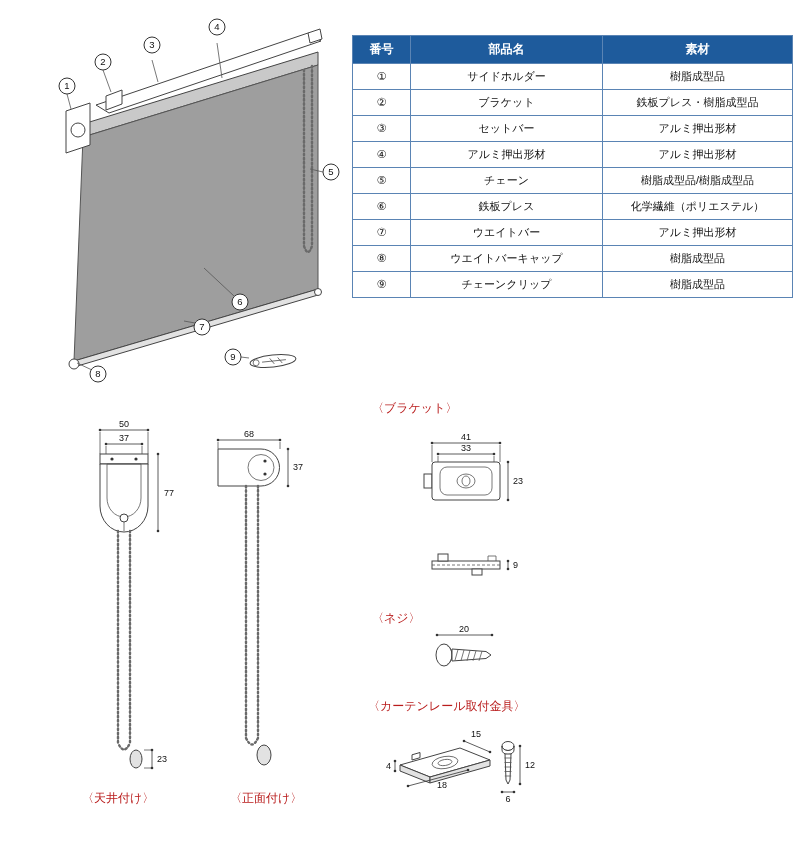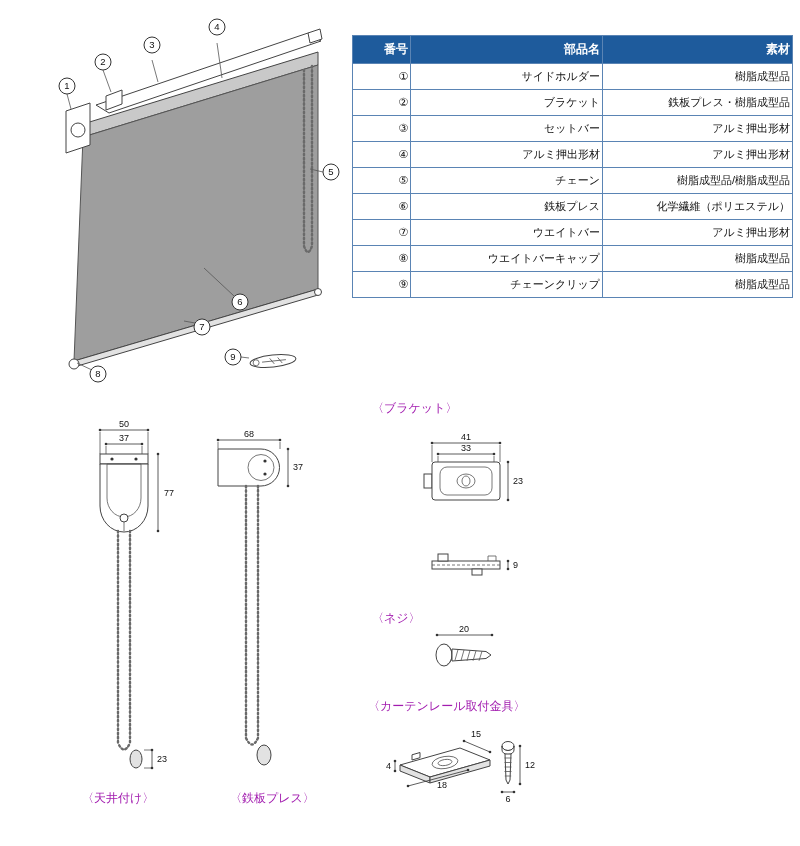--- a/index.html
+++ b/index.html
@@ -1,23 +1,23 @@
 <!DOCTYPE html>
 <html style="--table-header-bg: #1e5b9c; --table-border: #5a84b4; --screen-fill: #9e9e9e;"><head>
 <meta charset="utf-8">
 <style>
   html,body{margin:0;padding:0;background:#fff;}
   body{font-family:"Liberation Sans","DejaVu Sans",sans-serif;}
   #app{position:relative;width:800px;height:846px;background:#fff;overflow:hidden;}
   .abs{position:absolute;}
   table.parts{border-collapse:collapse;position:absolute;left:352px;top:35px;width:440px;table-layout:fixed;}
-  table.parts th,table.parts td{border:1px solid var(--table-border,#5a84b4);text-align:right;font-size:11px;padding:5px 2px;color:#111;overflow:hidden;white-space:nowrap;}
+  table.parts th,table.parts td{border:1px solid var(--table-border,#5a84b4);text-align:center;font-size:11px;padding:5px 2px;color:#111;overflow:hidden;white-space:nowrap;}
   table.parts th{background:var(--table-header-bg,#1e5b9c);color:#fff;font-size:12px;font-weight:bold;padding:5px 2px;}
   .col-num{width:58px;}.col-name{width:192px;}.col-mat{width:190px;}
-  .cap{position:absolute;font-size:12px;color:#a21caf;z-index:2;white-space:nowrap;}
+  .cap{position:absolute;font-size:12px;color:#b91c1c;z-index:2;white-space:nowrap;}
   svg{overflow:visible;position:absolute;}
   .part{fill:#fff;stroke:#444;stroke-width:1;}
   .thin{fill:none;stroke:#555;stroke-width:0.8;}
   .dim{stroke:#333;stroke-width:0.8;fill:none;}
   .dimdot{fill:#333;stroke:none;}
   text.dimtxt{font-size:9px;fill:#111;}
   .chain{fill:none;stroke:#6a6a6a;stroke-width:2.4;stroke-dasharray:1.6 2.6;stroke-linecap:round;}
   .leader{stroke:#555;stroke-width:0.8;fill:none;}
   .callout circle{fill:#fff;stroke:#333;stroke-width:1;}
   .callout text{font-size:9.5px;fill:#111;text-anchor:middle;}
@@ -216,21 +216,21 @@
       <line class="dim" x1="228" y1="31" x2="228" y2="68"></line>
         <circle class="dimdot" cx="228" cy="31" r="1.3"></circle>
         <circle class="dimdot" cx="228" cy="68" r="1.3"></circle>
       <text class="dimtxt" x="233" y="52">37</text>
       <path class="chain" d="M186,68 V320 Q192,333 198,320 V68"></path>
       <ellipse class="lightbar" cx="204" cy="337" rx="7" ry="10"></ellipse>
     </g>
   </svg>
 
   <div class="cap" style="left:82px;top:790px">〈天井付け〉</div>
-  <div class="cap" style="left:230px;top:790px">〈鉄板プレス〉</div>
+  <div class="cap" style="left:230px;top:790px">〈正面付け〉</div>
 
   <div class="cap" style="left:372px;top:400px">〈ブラケット〉</div>
   <div class="cap" style="left:372px;top:610px">〈ネジ〉</div>
   <div class="cap" style="left:368px;top:698px">〈カーテンレール取付金具〉</div>
 
   <svg class="abs" style="left:368px;top:428px" width="200" height="390" viewBox="0 0 200 390">
 
     <g>
       <line class="dim" x1="64" y1="15" x2="132" y2="15"></line>
         <circle class="dimdot" cx="64" cy="15" r="1.3"></circle>

